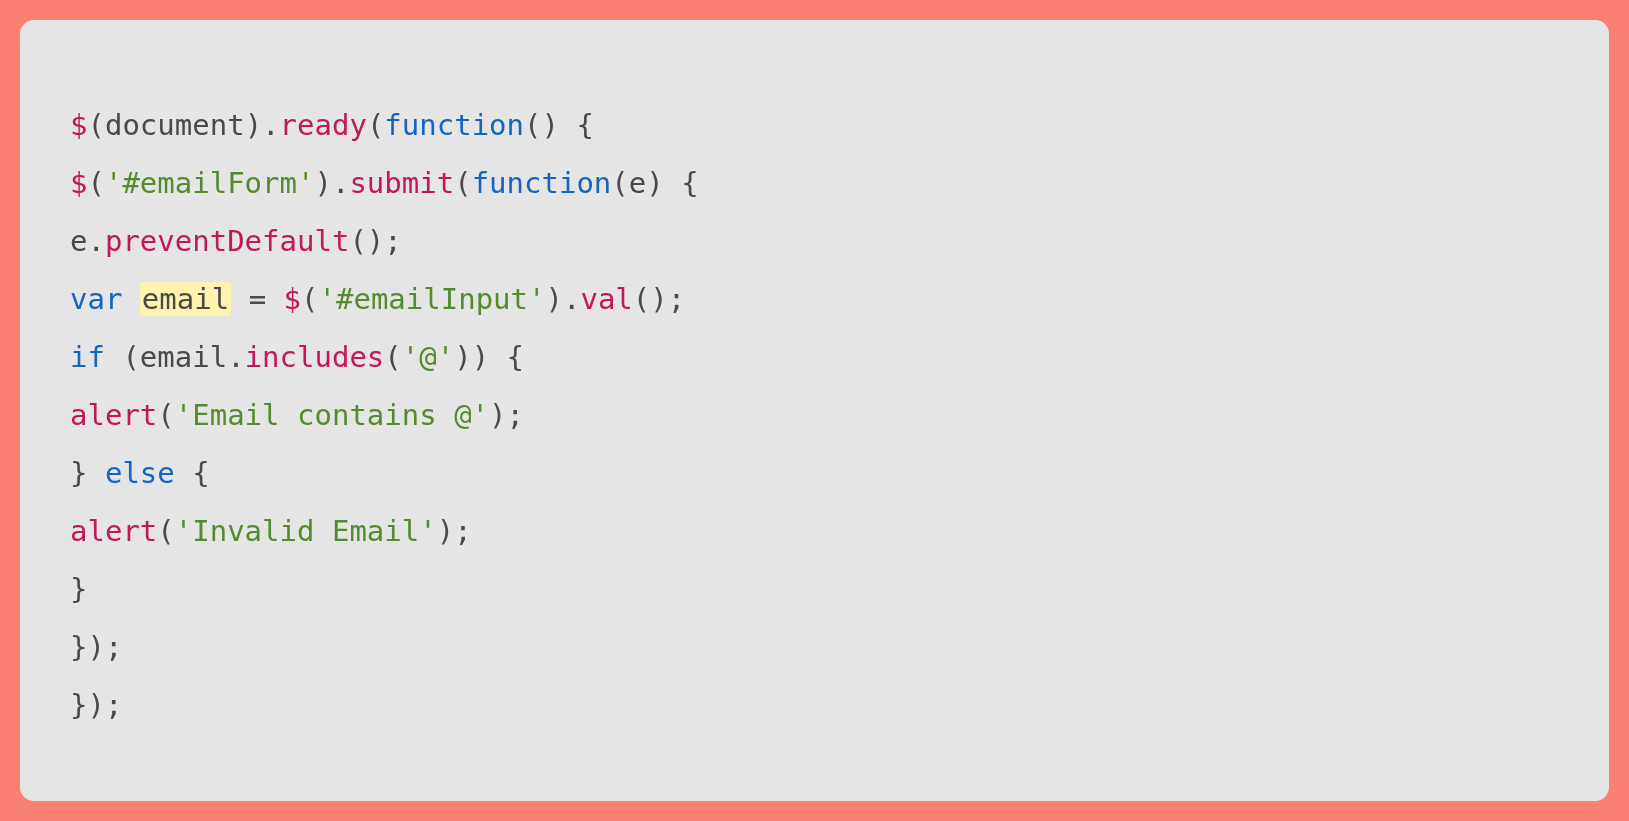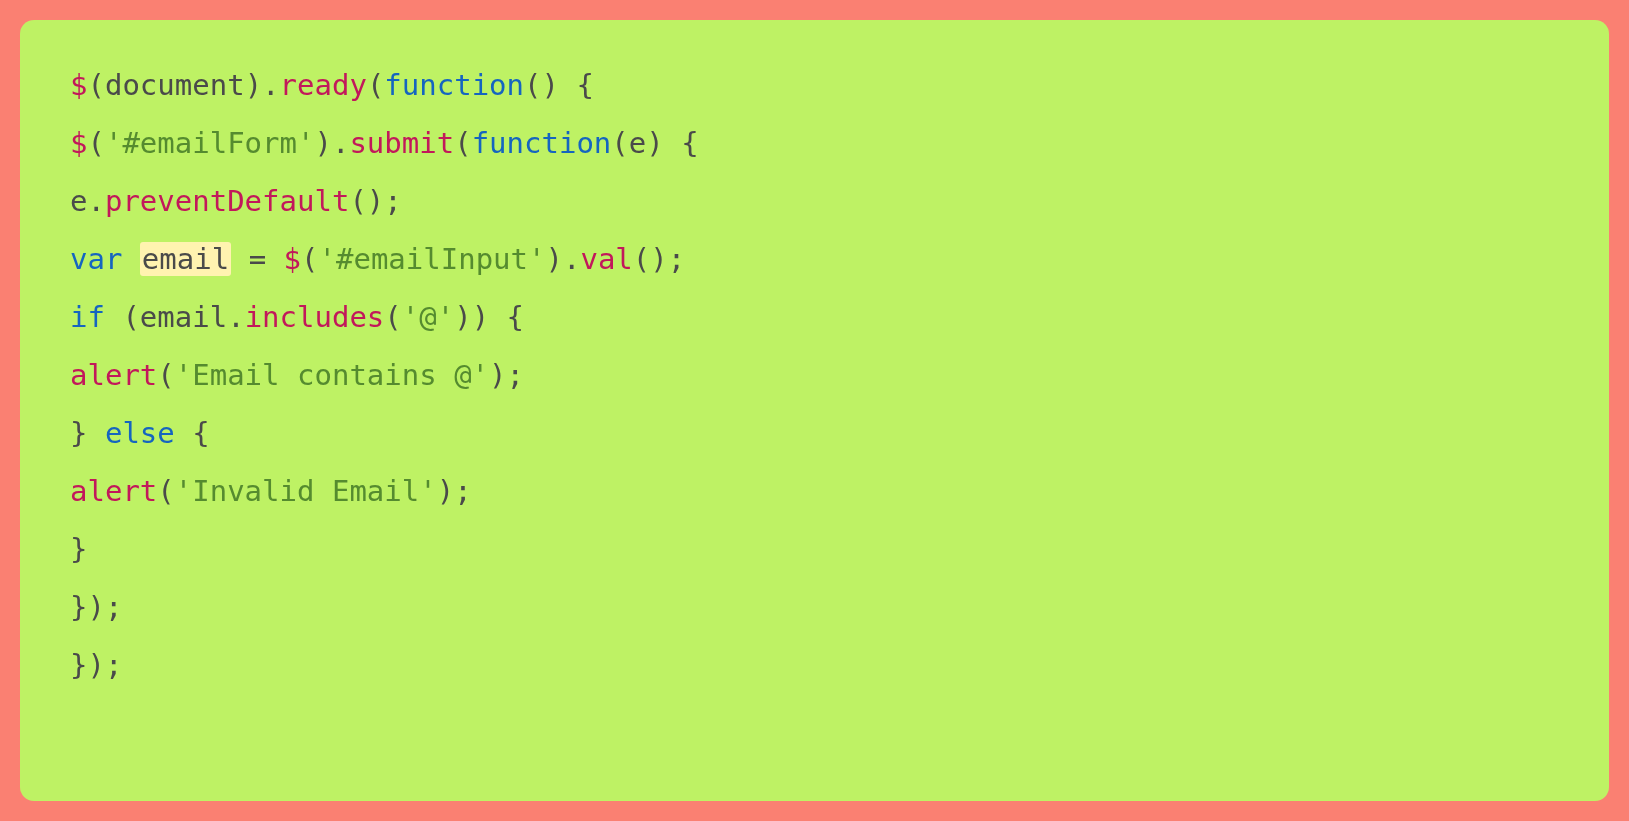--- a/index.html
+++ b/index.html
@@ -13,23 +13,23 @@
     box-sizing: border-box;
     width: 1629px;
     height: 821px;
     background: #fa8072;
     padding: 20px;
   }
   .inner {
     box-sizing: border-box;
     width: 100%;
     height: 100%;
-    background: #bef264;
+    background: #e5e5e5;
     border-radius: 14px;
-    padding: 36px 50px;
+    padding: 76px 50px;
   }
   pre.code {
     margin: 0;
     font-family: "DejaVu Sans Mono", Menlo, Consolas, "Liberation Mono", monospace;
     font-size: 29px;
     line-height: 2.0;
     white-space: pre;
     color: #4a4a4a;
   }
   .tok-punc   { color: #4a4a4a; }

